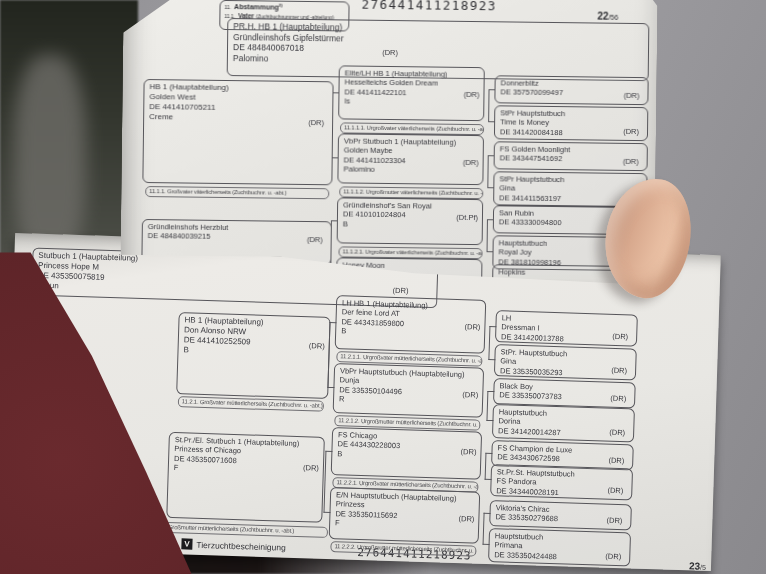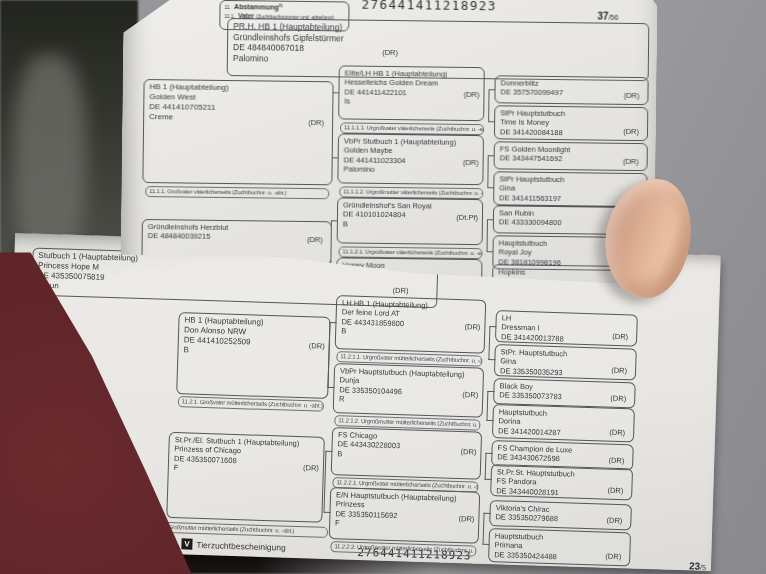--- a/index.html
+++ b/index.html
@@ -272,21 +272,21 @@
       </div>
   </div>
 
   <div class="sheet" id="sheet-top">
     <div class="content">
       <div id="hdr-box">
         <div class="r1"><span class="no">11.</span><span>Abstammung</span><sup>2)</sup></div>
         <div class="r2"><span class="no">11.1.</span><span>Vater</span> <span class="hint">(Zuchtbuchnummer und -abteilung)</span></div>
       </div>
       <div class="docnum" id="num-top">276441411218923</div>
-      <div class="pageno" id="page-top-no"><b>37</b><span>/56</span></div>
+      <div class="pageno" id="page-top-no"><b>22</b><span>/56</span></div>
       <div class="brk" style="left:210px;top:111px;height:66px"></div>
       <div class="brk" style="left:210px;top:239px;height:50px"></div>
       <div class="brk" style="left:366px;top:106px;height:33px"></div>
       <div class="brk" style="left:366px;top:172px;height:33px"></div>
       <div class="brk" style="left:366px;top:236px;height:33px"></div>
     <div class="box" id="b-sire">
     <div class="lines">
             <div class="ln">PR.H.  HB 1 (Hauptabteilung)</div>
             <div class="ln">Gründleinshofs Gipfelstürmer</div>
             <div class="ln">DE 484840067018</div>

